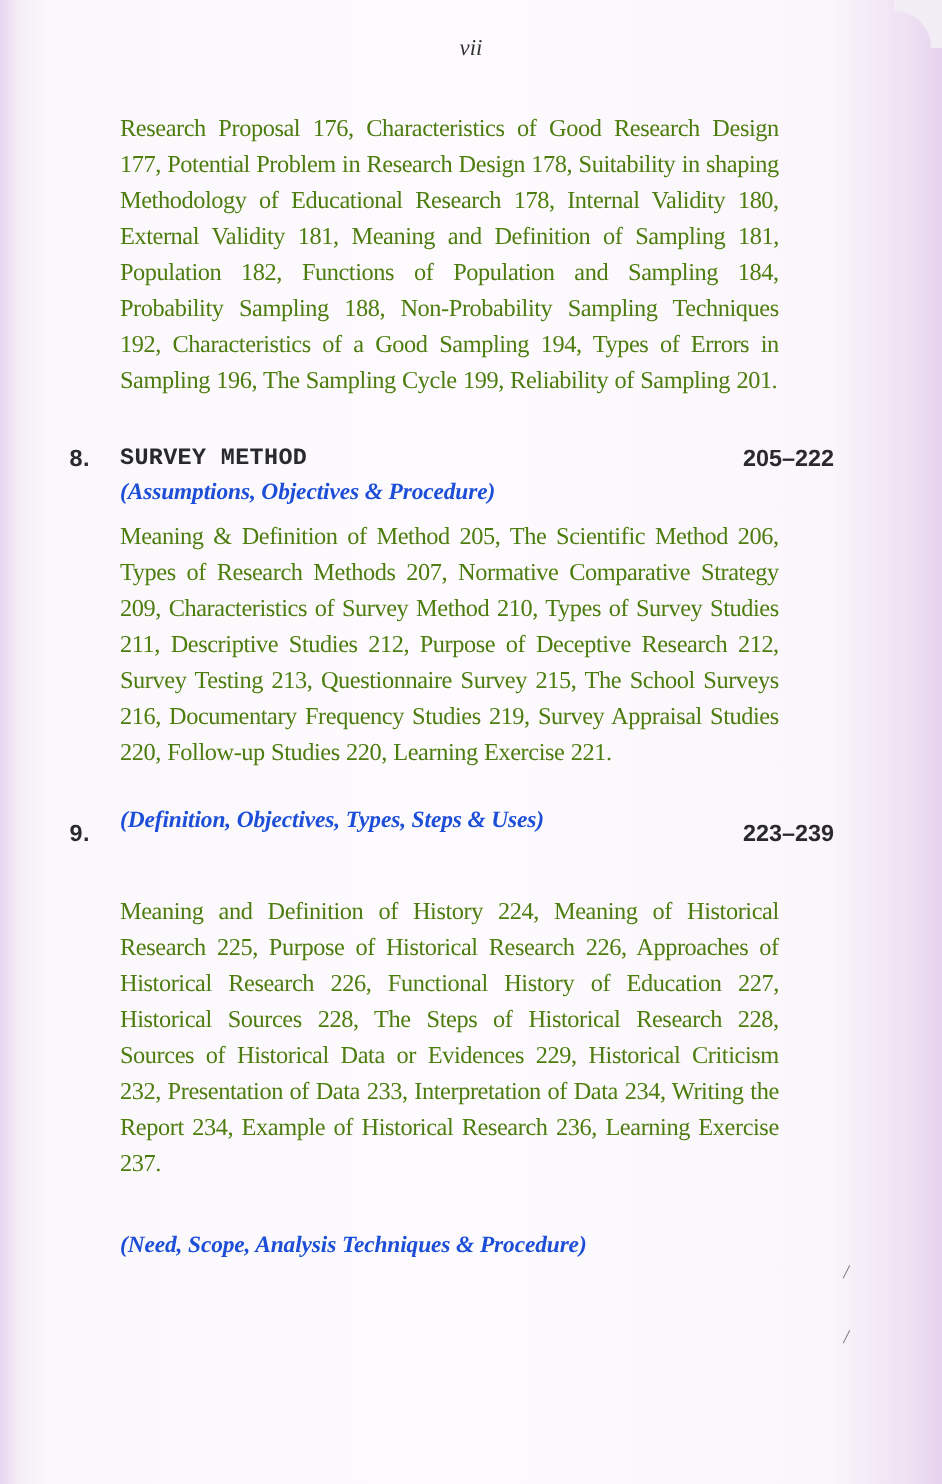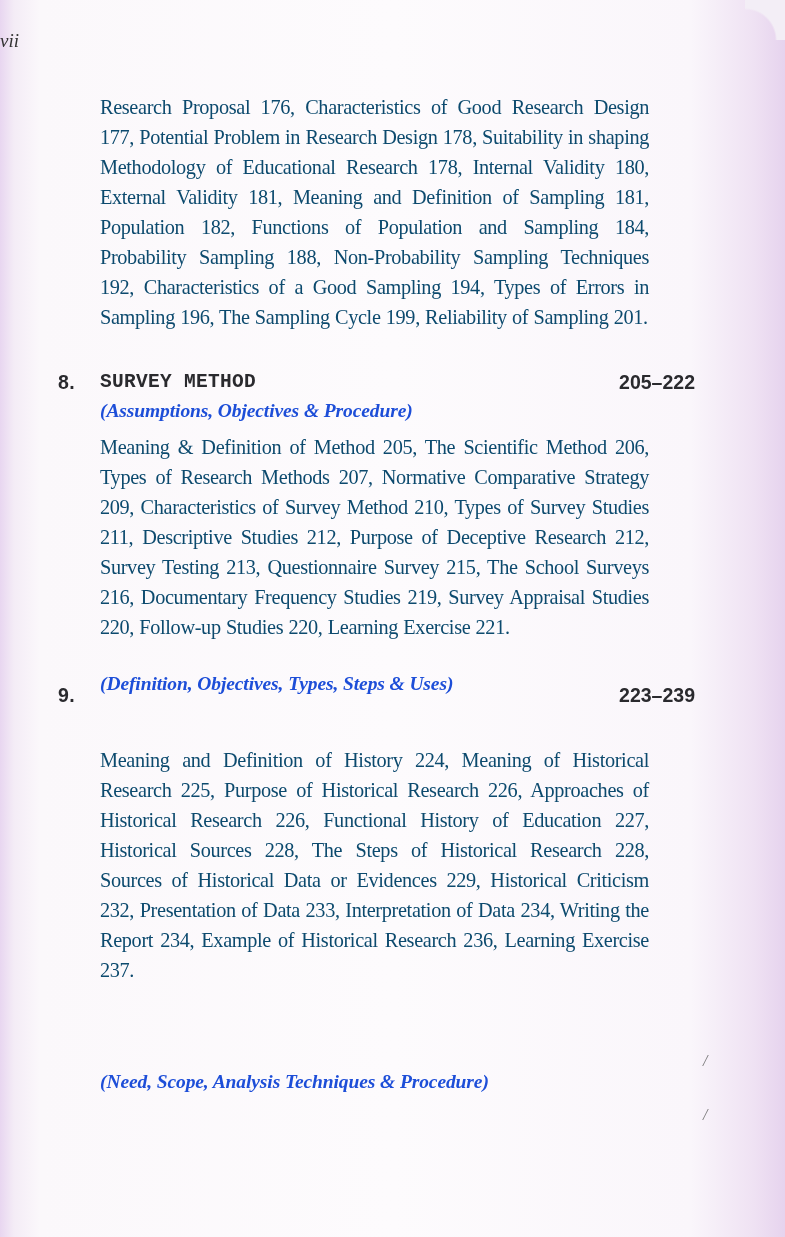--- a/index.html
+++ b/index.html
@@ -33,36 +33,36 @@
     .content {
       position: absolute;
       inset: 0;
       z-index: 1;
     }
     .folio {
       position: absolute;
       top: 30px;
       left: 0;
       width: 785px;
-      text-align: left;
+      text-align: center;
       font-style: italic;
       font-size: 19px;
       color: #333;
     }
     .para {
       position: absolute;
       left: 100px;
       width: 549px;
       font-size: 20.3px;
       line-height: 30px;
       text-align: justify;
       text-align-last: left;
       letter-spacing: -0.35px;
       word-spacing: 0.5px;
-      color: #0c4a6e;
+      color: #4d7c0f;
     }
     .chapter-head {
       position: absolute;
       left: 58px;
       width: 637px;
       height: 28px;
       font-family: "Liberation Sans", sans-serif;
       font-weight: bold;
       font-size: 19.5px;
       color: #2a2a2e;
@@ -120,17 +120,17 @@
   <div class="subtitle" style="top:400px;">(Assumptions, Objectives &amp; Procedure)</div>
   <div class="para" style="top:432px;">Meaning &amp; Definition of Method 205, The Scientific Method 206, Types of Research Methods 207, Normative Comparative Strategy 209, Characteristics of Survey Method 210, Types of Survey Studies 211, Descriptive Studies 212, Purpose of Deceptive Research 212, Survey Testing 213, Questionnaire Survey 215, The School Surveys 216, Documentary Frequency Studies 219, Survey Appraisal Studies 220, Follow-up Studies 220, Learning Exercise 221.</div>
 
   <div class="chapter-head" style="top:684px;">
     <span class="num">9.</span>
     <span class="pages">223–239</span>
   </div>
   <div class="subtitle" style="top:673px;">(Definition, Objectives, Types, Steps &amp; Uses)</div>
   <div class="para" style="top:745px;">Meaning and Definition of History 224, Meaning of Historical Research 225, Purpose of Historical Research 226, Approaches of Historical Research 226, Functional History of Education 227, Historical Sources 228, The Steps of Historical Research 228, Sources of Historical Data or Evidences 229, Historical Criticism 232, Presentation of Data 233, Interpretation of Data 234, Writing the Report 234, Example of Historical Research 236, Learning Exercise 237.</div>
 
-  <div class="subtitle" style="top:1027px;margin-top:44px;">(Need, Scope, Analysis Techniques &amp; Procedure)</div>
+  <div class="subtitle" style="top:1027px;">(Need, Scope, Analysis Techniques &amp; Procedure)</div>
 
   <span class="mark" style="left:703px;top:1052px;">/</span>
   <span class="mark" style="left:703px;top:1106px;">/</span>
 </div>
 
 </body></html>

